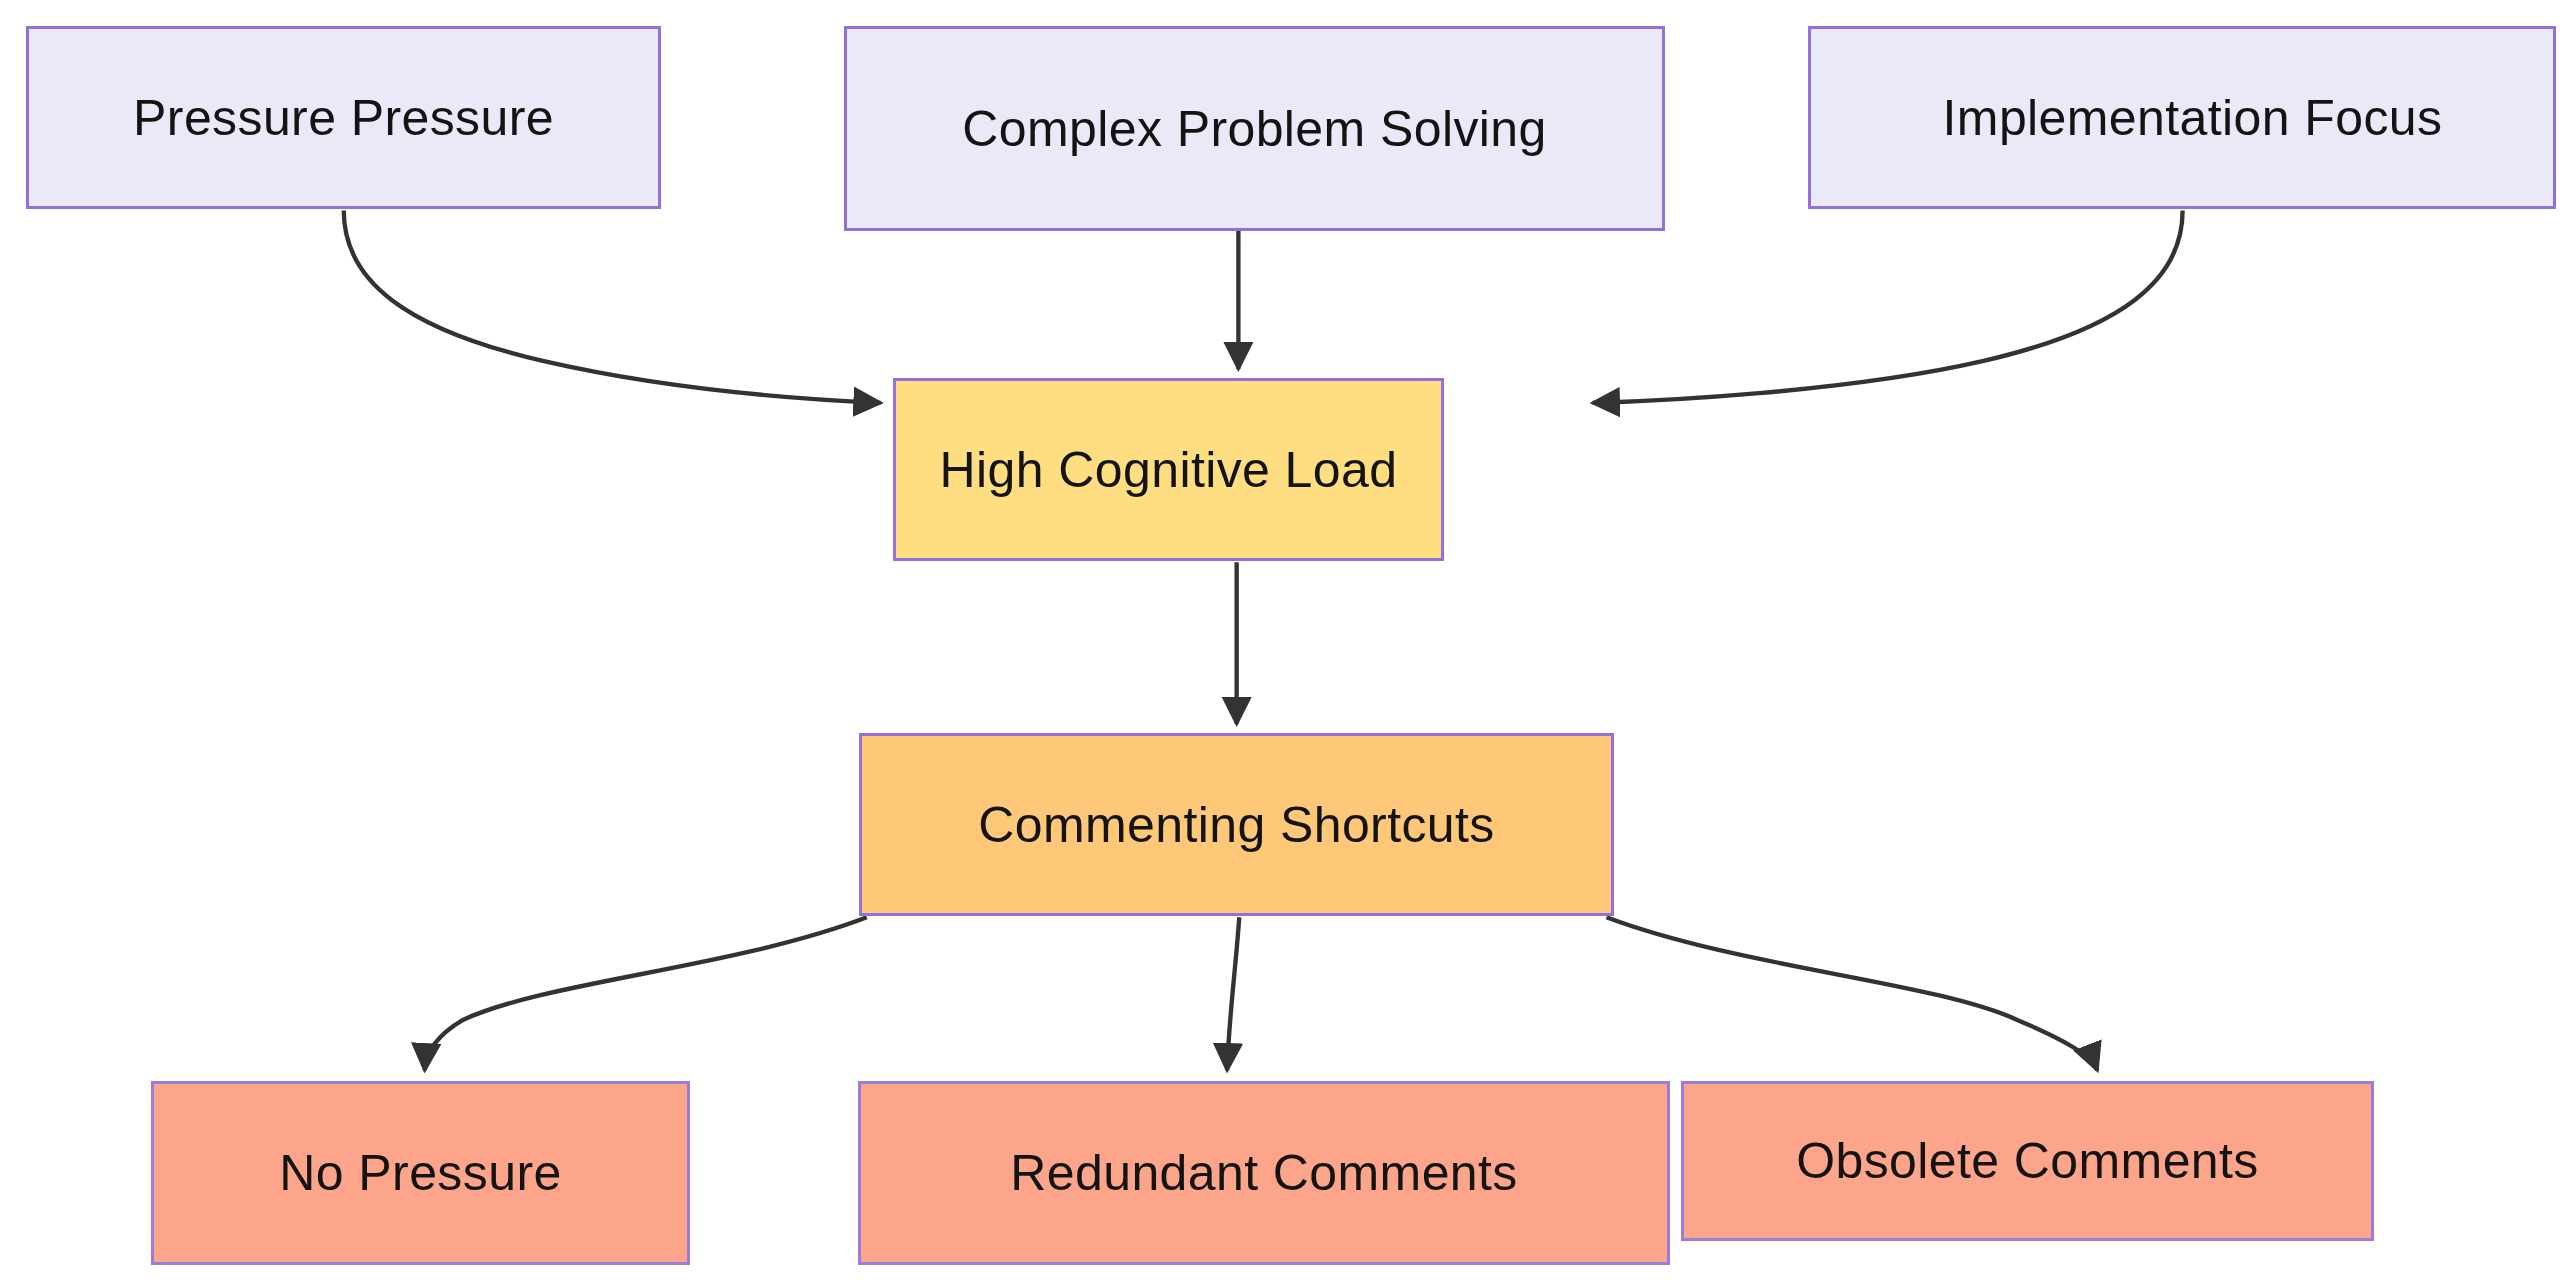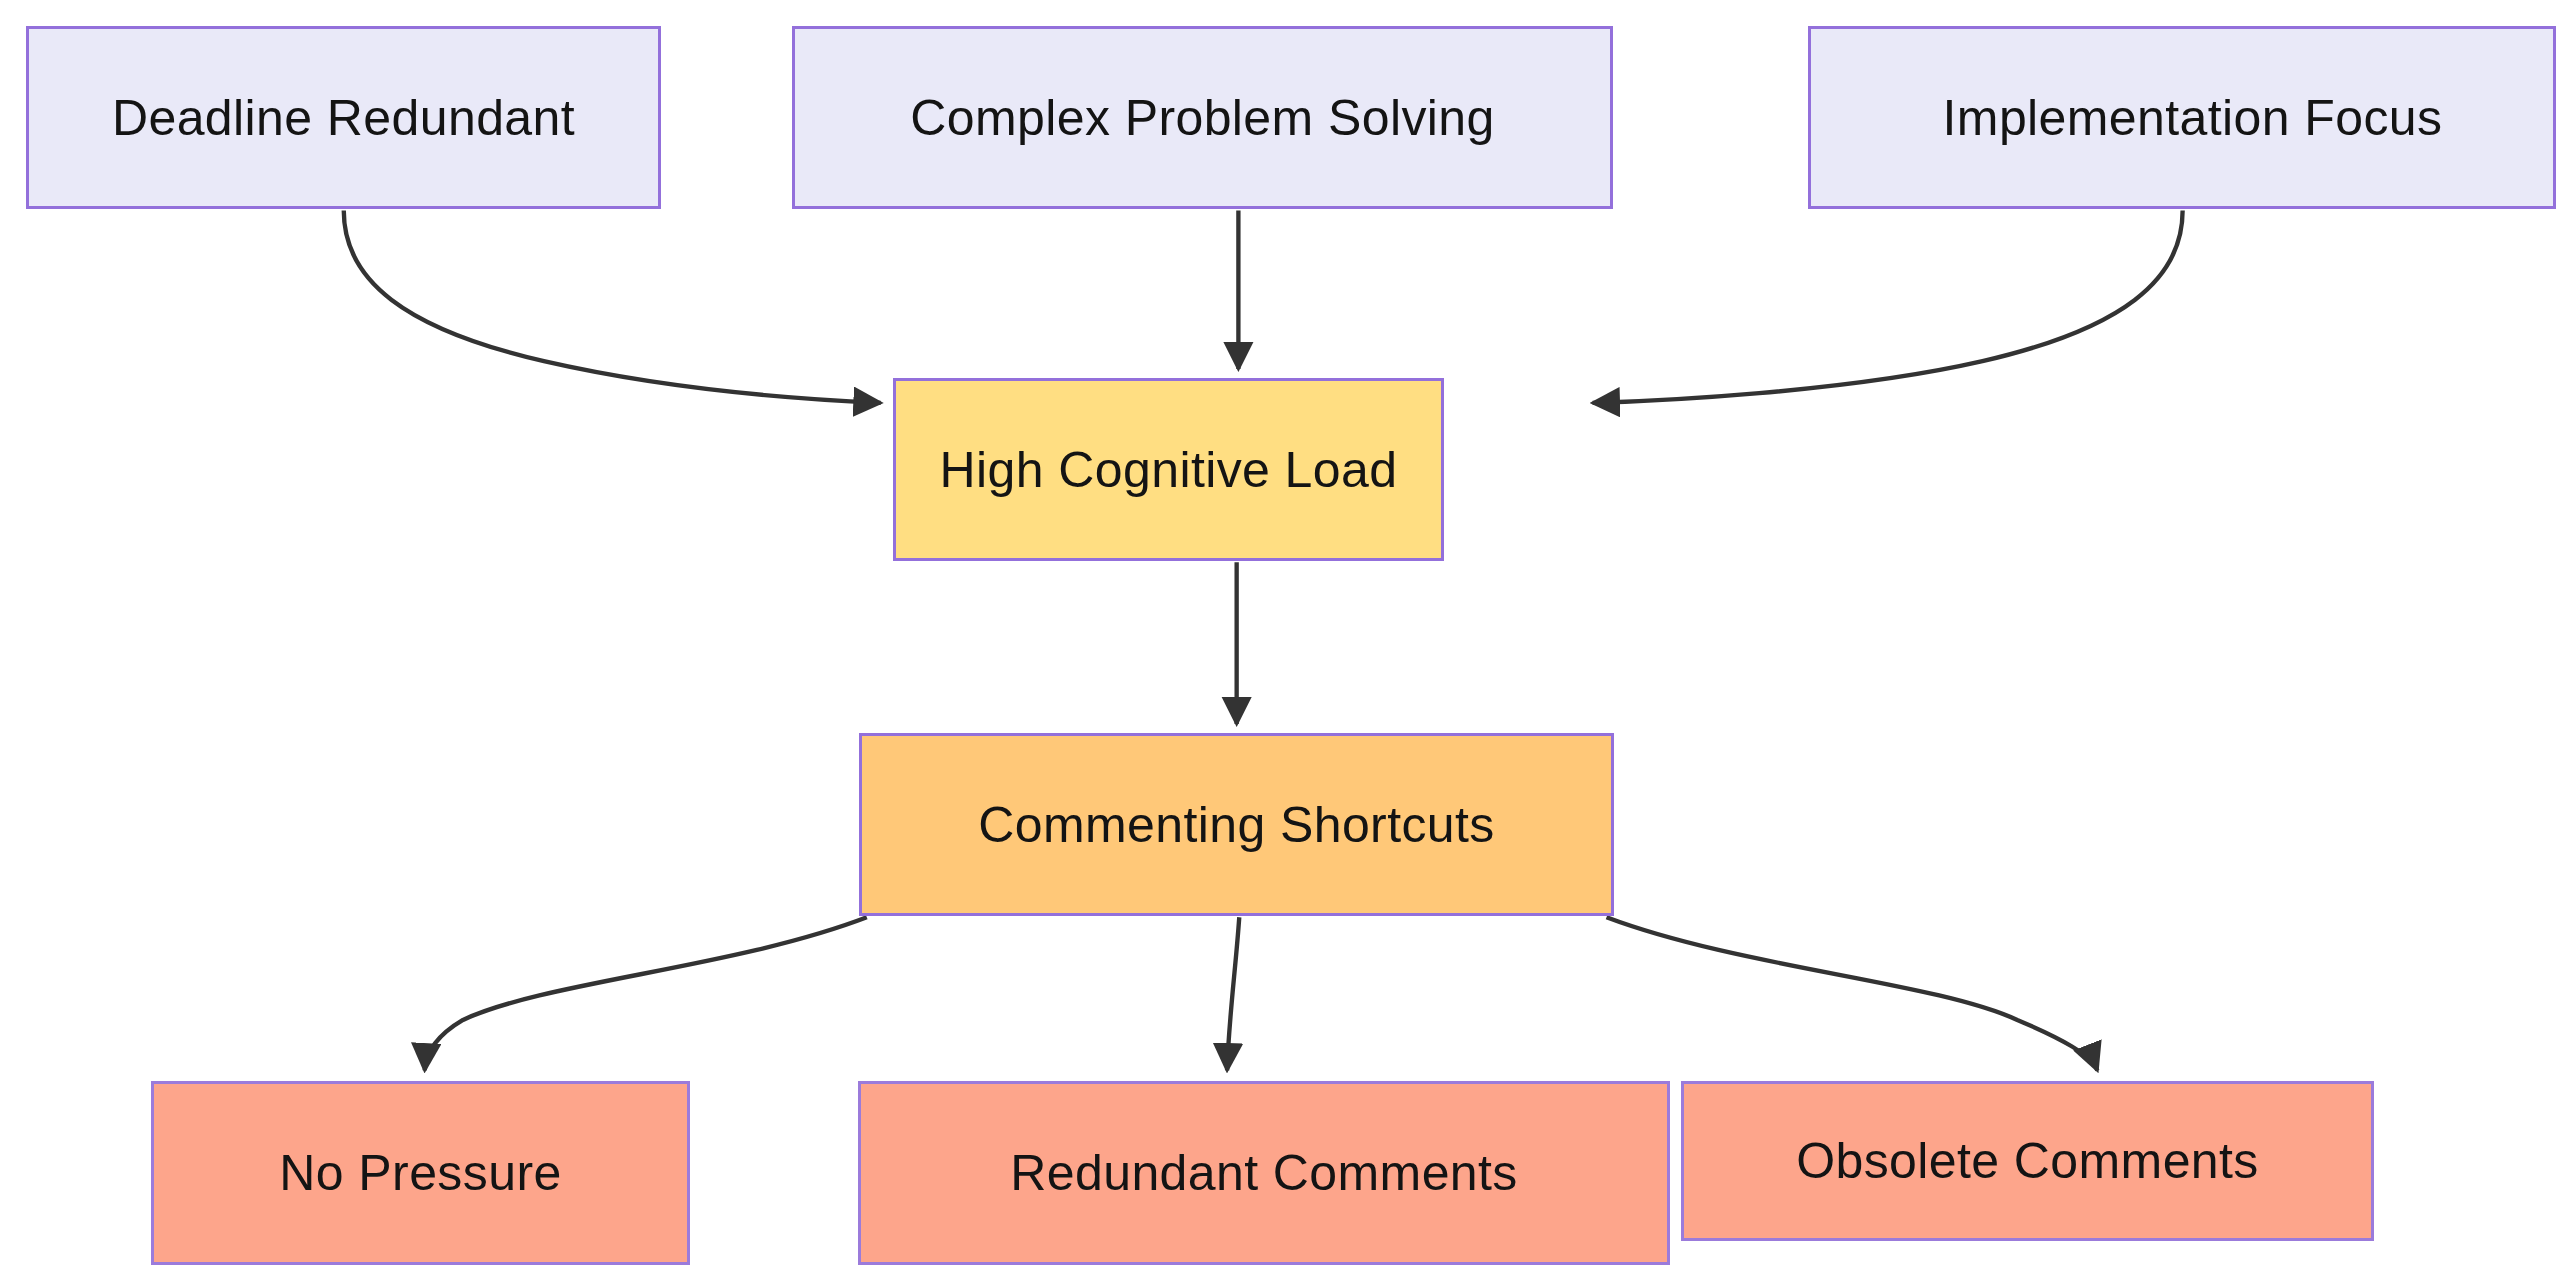--- a/index.html
+++ b/index.html
@@ -39,21 +39,21 @@
     line-height: 1.2;
     color: #141414;
     letter-spacing: 0.4px;
   }
   .tier-cause   { background: #E9E9F8; }
   .tier-load    { background: #FFDE82; }
   .tier-action  { background: #FFC878; }
   .tier-outcome { background: #FDA58B; border-color: #9B7BDB; }
 
   #n-deadline       { left: 26px;   top: 26px;   width: 635px; height: 183px; }
-  #n-complex        { left: 792px;  top: 26px;   width: 821px; height: 183px; }
+  #n-complex        { left: 844px;  top: 26px;   width: 821px; height: 205px; }
   #n-implementation { left: 1808px; top: 26px;   width: 748px; height: 183px; padding-left: 21px; }
   #n-cognitive      { left: 893px; top: 378px;  width: 551px; height: 183px; }
   #n-shortcuts      { left: 859px;  top: 733px;  width: 755px; height: 183px; }
   #n-none           { left: 151px;  top: 1081px; width: 539px; height: 184px; }
   #n-redundant      { left: 858px;  top: 1081px; width: 812px; height: 184px; }
   #n-obsolete       { left: 1681px; top: 1081px; width: 693px; height: 160px; }
 </style>
 </head>
 <body>
 
@@ -68,21 +68,21 @@
     <path class="edge" d="M 395 242 C 395 322, 465 378, 625 415 C 782 451, 945 460, 1012 463" marker-end="url(#arrowhead)"></path>
     <path class="edge" d="M 1423 242 L 1423 424" marker-end="url(#arrowhead)"></path>
     <path class="edge" d="M 2508 242 C 2508 322, 2438 378, 2278 415 C 2121 451, 1900 461, 1830 463" marker-end="url(#arrowhead)"></path>
     <path class="edge" d="M 1421 646 L 1421 832" marker-end="url(#arrowhead)"></path>
     <path class="edge" d="M 996 1054 C 845 1112, 625 1128, 532 1172 C 498 1192, 489 1212, 488 1230" marker-end="url(#arrowhead)"></path>
     <path class="edge" d="M 1424 1054 C 1420 1112, 1412 1170, 1410 1230" marker-end="url(#arrowhead)"></path>
     <path class="edge" d="M 1846 1054 C 2000 1112, 2222 1128, 2318 1172 C 2370 1194, 2403 1212, 2410 1230" marker-end="url(#arrowhead)"></path>
   </svg>
 
   <div class="node tier-cause" id="n-deadline">
-    <span>Deadline Redundant</span>
+    <span>Pressure Pressure</span>
   </div>
 
   <div class="node tier-cause" id="n-complex">
     <span>Complex Problem Solving</span>
   </div>
 
   <div class="node tier-cause" id="n-implementation">
     <span>Implementation Focus</span>
   </div>
 

